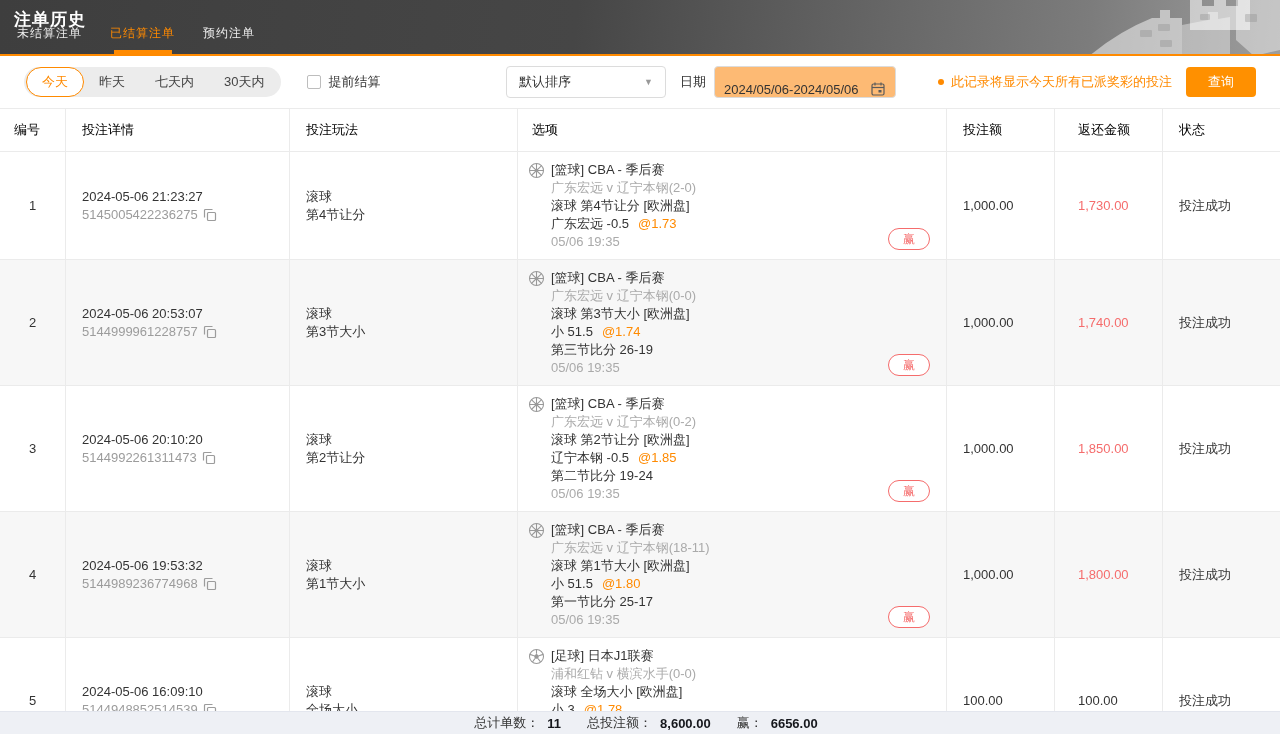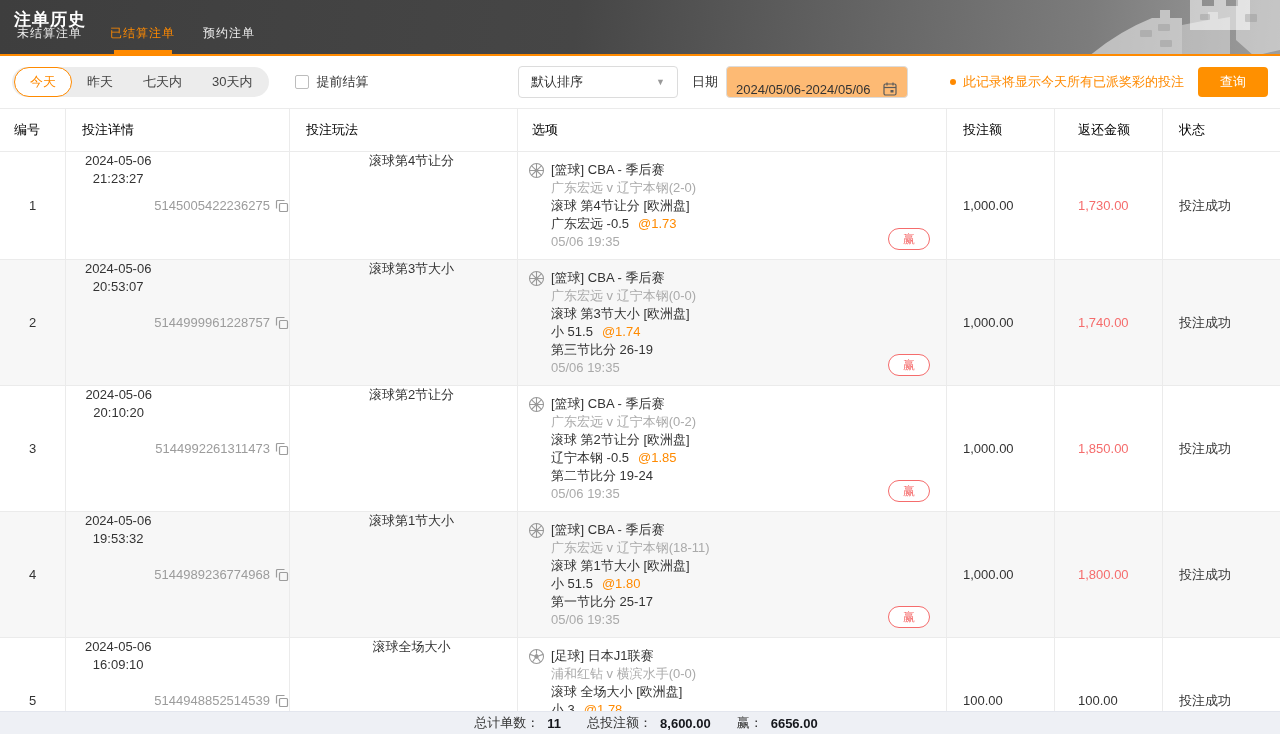--- a/index.html
+++ b/index.html
@@ -19,21 +19,21 @@
   .header{height:56px;position:relative;overflow:hidden;border-bottom:2px solid var(--accent);
     background:linear-gradient(96deg,#3e3e3e 0%,#464646 45%,#7c7c7c 85%,#9d9d9d 100%);padding-left:32px;}
   .header .title{position:absolute;left:14px;top:8px;color:#fff;font-size:17px;font-weight:bold;letter-spacing:1px;}
   .tabs{position:absolute;left:14px;bottom:0;display:flex;}
   .tab{position:relative;color:#ededed;font-size:12px;margin-right:22px;padding:0 3px 12px;cursor:pointer;letter-spacing:1px;}
   .tab.active{color:var(--accent);}
   .tab.active::after{content:"";position:absolute;left:50%;transform:translateX(-50%);bottom:0;width:58px;height:4px;background:var(--accent);}
   .deco{position:absolute;right:0;top:0;height:66px;width:240px;pointer-events:none;}
 
   
-  .filterbar{height:52px;display:flex;align-items:center;padding:0 12px;background:#fff;}
+  .filterbar{height:52px;display:flex;align-items:center;padding:0 24px;background:#fff;}
   .range-group{display:flex;align-items:center;background:#ececec;border-radius:16px;height:30px;padding:0 2px;}
   .range-item{padding:0 15px;height:30px;display:flex;align-items:center;color:#444;cursor:pointer;border-radius:15px;white-space:nowrap;}
   .range-item.active{background:#fff;border:1px solid var(--accent);color:var(--accent);}
   .check-wrap{display:flex;align-items:center;margin-left:26px;cursor:pointer;}
   .checkbox{width:14px;height:14px;border:1px solid #bdbdbd;border-radius:2px;background:#fff;margin-right:7px;}
   .spacer{flex:1;}
   .select{width:160px;height:32px;border:1px solid #dcdcdc;border-radius:4px;display:flex;align-items:center;
     justify-content:space-between;padding:0 12px;margin-right:14px;cursor:pointer;background:#fff;}
   .caret{color:#999;font-size:9px;}
   .date-label{margin-right:8px;color:#333;}
@@ -51,21 +51,21 @@
   .cell{border-right:1px solid var(--border);padding-left:16px;}
   .cell:last-child{border-right:none;}
   .row{border-bottom:1px solid var(--border);}
   .row:nth-child(even){background:#f7f7f7;}
   .row:nth-child(1){min-height:103px;}
   .row:nth-child(2){min-height:118px;}
   .row:nth-child(3){min-height:122px;}
   .row:nth-child(4){min-height:118px;}
   .row:nth-child(5){min-height:126px;}
   .c-num{display:flex;align-items:center;justify-content:center;padding-left:0;}
-  .c-detail,.c-play{display:flex;flex-direction:row;justify-content:center;line-height:18px;text-align:center;}
+  .c-detail,.c-play{display:flex;flex-direction:column;justify-content:center;line-height:18px;}
   .bet-id-line{display:flex;align-items:center;color:#9c9c9c;}
   .copy-icon{margin-left:5px;display:inline-flex;cursor:pointer;}
   .c-opt{position:relative;padding:9px 16px 8px 33px;line-height:18px;}
   .sport-icon{position:absolute;left:10px;top:10px;display:inline-flex;}
   .opt-teams,.opt-time{color:#aaa;}
   .opt-sel .odds{color:var(--accent);margin-left:9px;}
   .badge{position:absolute;right:16px;bottom:9px;border:1px solid var(--red);color:var(--red);
     background:#fff;border-radius:12px;padding:2px 14px;font-size:12px;line-height:16px;}
   .c-stake,.c-return,.c-status{display:flex;align-items:center;}
   .c-return{padding-left:23px;}

